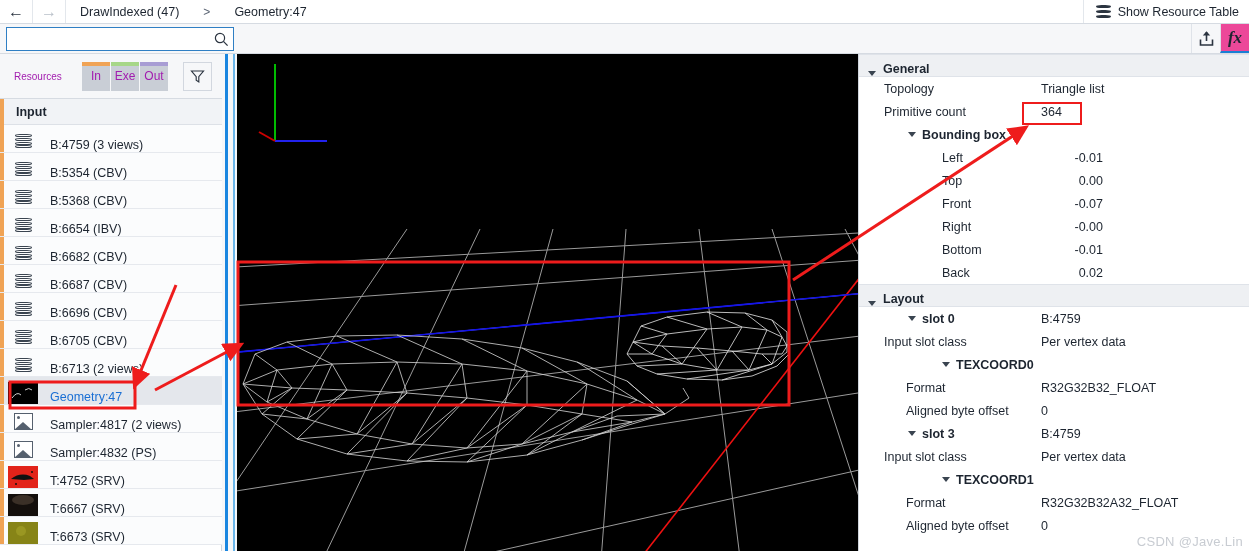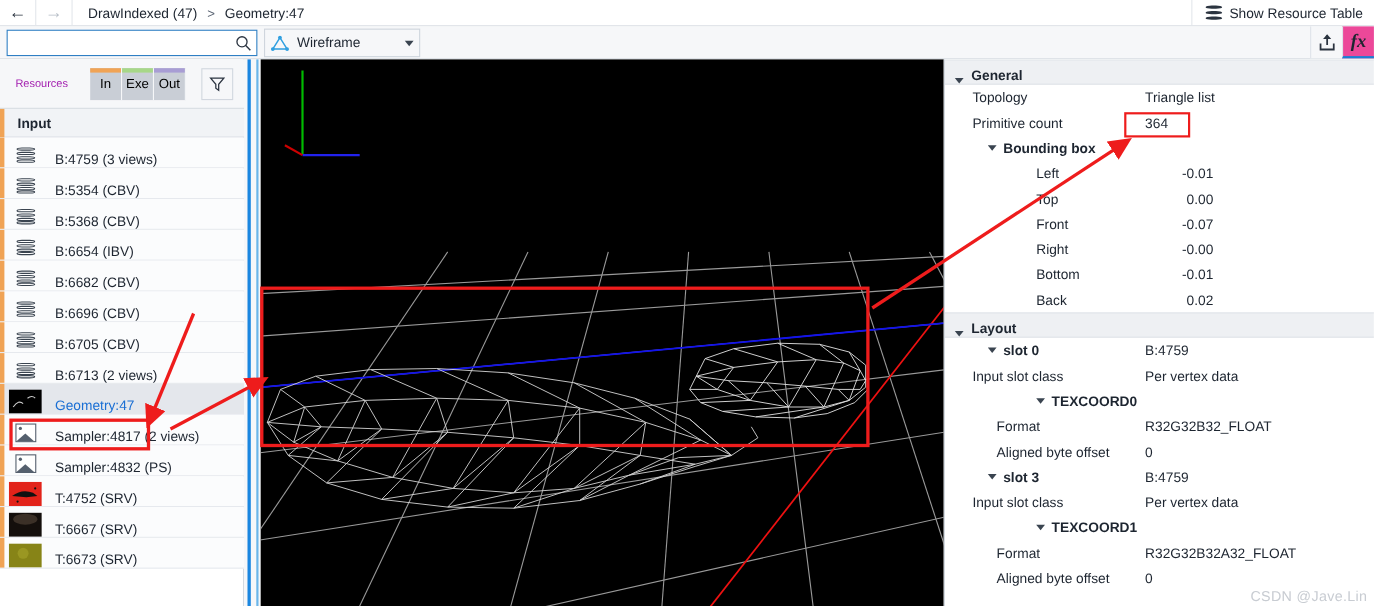--- a/index.html
+++ b/index.html
@@ -11,21 +11,21 @@
   }
   #root{position:relative;width:1249px;height:551px;}
 
   
   .topbar{position:absolute;left:0;top:0;width:1249px;height:24px;background:#ffffff;
           border-bottom:1px solid #d6dbe2;box-sizing:border-box;display:flex;align-items:center;}
   .navbtn{width:33px;height:23px;display:flex;align-items:center;justify-content:center;
           border-right:1px solid #e3e7ec;box-sizing:border-box;}
   .arrowglyph{font-size:16px;line-height:16px;color:#2b3440;}
   .arrowglyph.dim{color:#b9c0c9;}
-  .crumbs{display:flex;align-items:center;padding-left:14px;gap:9px;font-size:12.5px;color:#1d2530;}
+  .crumbs{display:flex;align-items:center;padding-left:14px;gap:24px;font-size:12.5px;color:#1d2530;}
   .crumbsep{color:#5a6473;font-size:12px;}
   .res-table-btn{position:absolute;right:0;top:0;height:23px;display:flex;align-items:center;
                  gap:7px;padding:0 10px 0 12px;border-left:1px solid #e3e7ec;box-sizing:border-box;margin-left:11px;}
   .res-table-btn span.lbl{font-size:12.5px;color:#1d2530;}
 
   
   .stackicon{width:15px;height:13px;position:relative;}
   .stackicon i{position:absolute;left:0;width:15px;height:3px;background:#2b3440;
                border-radius:50%/2px;display:block;}
   .stackicon i:nth-child(1){top:0;}
@@ -55,21 +55,21 @@
   .fxtxt{font-family:"Liberation Serif", serif;font-style:italic;font-weight:bold;font-size:17px;color:#1d2530;}
 
   
   .leftpanel{position:absolute;left:0;top:54px;width:222px;height:497px;background:#ffffff;
              border-right:1px solid #cfd5dd;box-sizing:border-box;}
   .res-header{position:absolute;left:0;top:0;width:222px;height:45px;background:#f6f7f9;
               border-bottom:1px solid #d6dbe2;box-sizing:border-box;display:flex;align-items:center;}
   .res-title{padding-left:14px;font-size:10px;color:#a21caf;flex:1;}
   .segbtns{display:flex;}
   .seg{width:29px;height:29px;background:#c9ced6;box-sizing:border-box;
-       display:flex;align-items:center;justify-content:center;font-size:12px;color:#000000;
+       display:flex;align-items:center;justify-content:center;font-size:12px;color:#a21caf;
        border-right:1px solid #f6f7f9;position:relative;}
   .seg .topbar-accent{position:absolute;left:0;top:0;width:100%;height:4px;}
   .filterbtn{width:29px;height:29px;margin:0 10px 0 14px;background:#f6f7f9;border:1px solid #d2d7df;
              box-sizing:border-box;display:flex;align-items:center;justify-content:center;}
 
   .inputhdr{position:absolute;left:0;top:45px;width:222px;height:26px;background:#f1f3f6;
             border-bottom:1px solid #dde1e7;box-sizing:border-box;display:flex;align-items:center;}
   .inputhdr .accent{width:4px;height:26px;background:#f0a355;}
   .inputhdr .t{padding-left:12px;font-size:12.5px;font-weight:bold;color:#1d2530;}
 
@@ -120,21 +120,21 @@
   .grouphdr .t{font-size:12.5px;font-weight:bold;color:#1d2530;}
   .tri{width:0;height:0;border-left:4.5px solid transparent;border-right:4.5px solid transparent;
        border-top:5px solid #3a4450;}
   .prow{height:23px;display:flex;align-items:center;font-size:12.5px;color:#1d2530;position:relative;}
   .prow .k{white-space:nowrap;}
   .prow .v{position:absolute;left:182px;}
   .prow .v.num{position:absolute;left:182px;width:62px;text-align:right;}
   .prow .tri{margin-right:6px;}
   .prow.b{font-weight:bold;}
   .ind1{padding-left:25px;}
-  .ind2{padding-left:39px;}
+  .ind2{padding-left:49px;}
   .ind3{padding-left:83px;}
   .ind4{padding-left:47px;}
 
   
   .pcbox{position:absolute;left:1022px;top:102px;width:60px;height:23px;
          border:2px solid #ee1c1c;box-sizing:border-box;pointer-events:none;}
 
   
   #anno{position:absolute;left:0;top:0;width:1249px;height:551px;pointer-events:none;}
 
@@ -172,32 +172,20 @@
     <div class="searchbox">
       <input type="text" placeholder="" style="">
       <span class="mag">
         <svg width="15" height="15" viewBox="0 0 15 15">
           <circle cx="6" cy="6" r="4.6" fill="none" stroke="#2b3440" stroke-width="1.2"></circle>
           <line x1="9.4" y1="9.4" x2="13.6" y2="13.6" stroke="#2b3440" stroke-width="1.3"></line>
         </svg>
       </span>
     </div>
 
-    <div class="modebox">
-      <span class="tribadge">
-        <svg width="17" height="15" viewBox="0 0 17 15">
-          <polygon points="8.5,2.2 15,12.6 2,12.6" fill="none" stroke="#2f9fe0" stroke-width="1.3"></polygon>
-          <circle cx="8.5" cy="2.2" r="1.7" fill="#2f9fe0"></circle>
-          <circle cx="15" cy="12.6" r="1.7" fill="#2f9fe0"></circle>
-          <circle cx="2" cy="12.6" r="1.7" fill="#2f9fe0"></circle>
-        </svg>
-      </span>
-      <span class="lbl">Wireframe</span>
-      <span class="caret"></span>
-    </div>
 
     <div class="rtools">
       <div class="rtbtn">
         <svg width="17" height="17" viewBox="0 0 17 17">
           <path d="M2.5 9.5 L2.5 15 L14.5 15 L14.5 9.5" fill="none" stroke="#2b3440" stroke-width="1.6"></path>
           <line x1="8.5" y1="2" x2="8.5" y2="11" stroke="#2b3440" stroke-width="1.6"></line>
           <polygon points="8.5,1.2 12.2,5.4 4.8,5.4" fill="#2b3440"></polygon>
         </svg>
       </div>
       <div class="rtbtn sel">
@@ -289,20 +277,32 @@
           <span class="accent"></span>
           <span class="thumb">
             <span class="buficon">
               <i></i>
               <i></i>
               <i></i>
               <i></i>
             </span>
           </span>
           <span class="nm">B:6682 (CBV)</span>
+        </div>
+        <div class="resrow">
+          <span class="accent"></span>
+          <span class="thumb">
+            <span class="buficon">
+              <i></i>
+              <i></i>
+              <i></i>
+              <i></i>
+            </span>
+          </span>
+          <span class="nm">B:6687 (CBV)</span>
         </div>
         <div class="resrow">
           <span class="accent"></span>
           <span class="thumb">
             <span class="buficon">
               <i></i>
               <i></i>
               <i></i>
               <i></i>
             </span>

